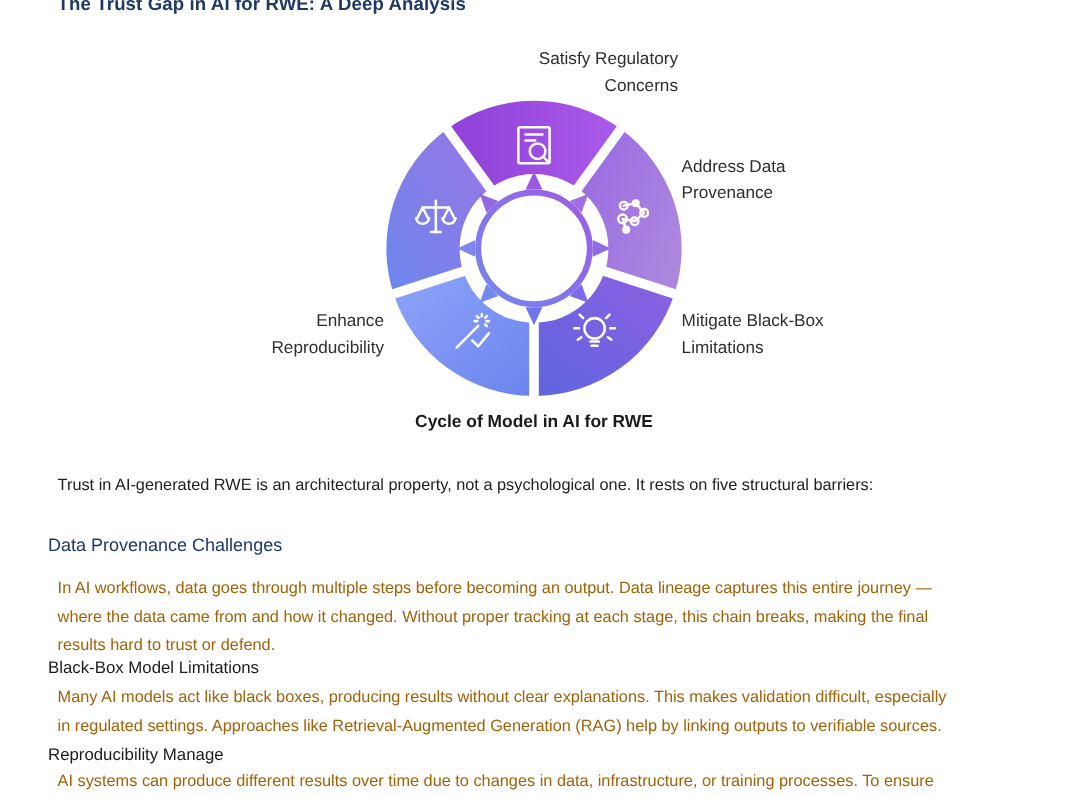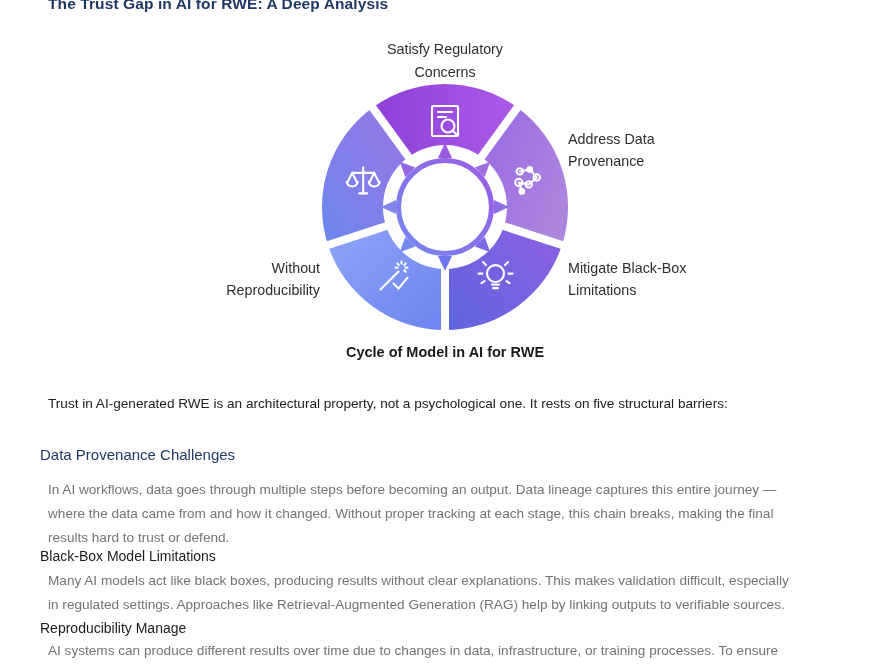--- a/index.html
+++ b/index.html
@@ -24,21 +24,21 @@
   }
   
   #figure { position: absolute; left: 0; top: 0; width: 890px; height: 375px; }
   #diagram-svg { position: absolute; left: 320px; top: 82px; }
   .seg-label {
     position: absolute;
     font-size: 14.3px;
     line-height: 22px;
     color: #2e2e2e;
   }
-  .lbl-top      { left: 325px; top: 38px;  width: 240px; text-align: center; line-height: 23px; }
+  .lbl-top      { left: 325px; top: 38px;  width: 240px; text-align: right; line-height: 23px; }
   .lbl-left-top { left: 110px; top: 128px; width: 212px; text-align: right; }
   .lbl-right-top{ left: 568px; top: 128px; width: 220px; text-align: left; }
   .lbl-left-bot { left: 110px; top: 257px; width: 210px; text-align: right; }
   .lbl-right-bot{ left: 568px; top: 257px; width: 220px; text-align: left; }
   .fig-caption {
     position: absolute;
     left: 0; top: 344px; width: 890px;
     text-align: center;
     font-size: 14.5px;
     font-weight: bold;
@@ -52,21 +52,21 @@
   }
   .sec-h { position: absolute; left: 40px; font-weight: normal; }
   .h-navy  { color: #1F3864; font-size: 15px; }
   .h-black { color: #1b1b1b; font-size: 14px; }
   .sec-h1 { top: 446px; }
   .sec-h2 { top: 548px; }
   .sec-h3 { top: 620px; }
   .sec-body {
     position: absolute;
     left: 48px; width: 830px;
-    font-size: 13.6px; line-height: 24px; color: #737373;
+    font-size: 13.6px; line-height: 24px; color: #a16207;
     white-space: pre-line;
   }
   .sec-b1 { top: 478px; }
   .sec-b2 { top: 569px; }
   .sec-b3 { top: 639px; }
 </style>
 </head>
 <body>
 
 <div id="page">
@@ -173,21 +173,21 @@
 
     <div class="seg-label lbl-top">
       <div>Satisfy Regulatory</div>
       <div>Concerns</div>
     </div>
     <div class="seg-label lbl-right-top">
       <div>Address Data</div>
       <div>Provenance</div>
     </div>
     <div class="seg-label lbl-left-bot">
-      <div>Without</div>
+      <div>Enhance</div>
       <div>Reproducibility</div>
     </div>
     <div class="seg-label lbl-right-bot">
       <div>Mitigate Black-Box</div>
       <div>Limitations</div>
     </div>
 
     <div class="fig-caption">Cycle of Model in AI for RWE</div>
   </div>
 

